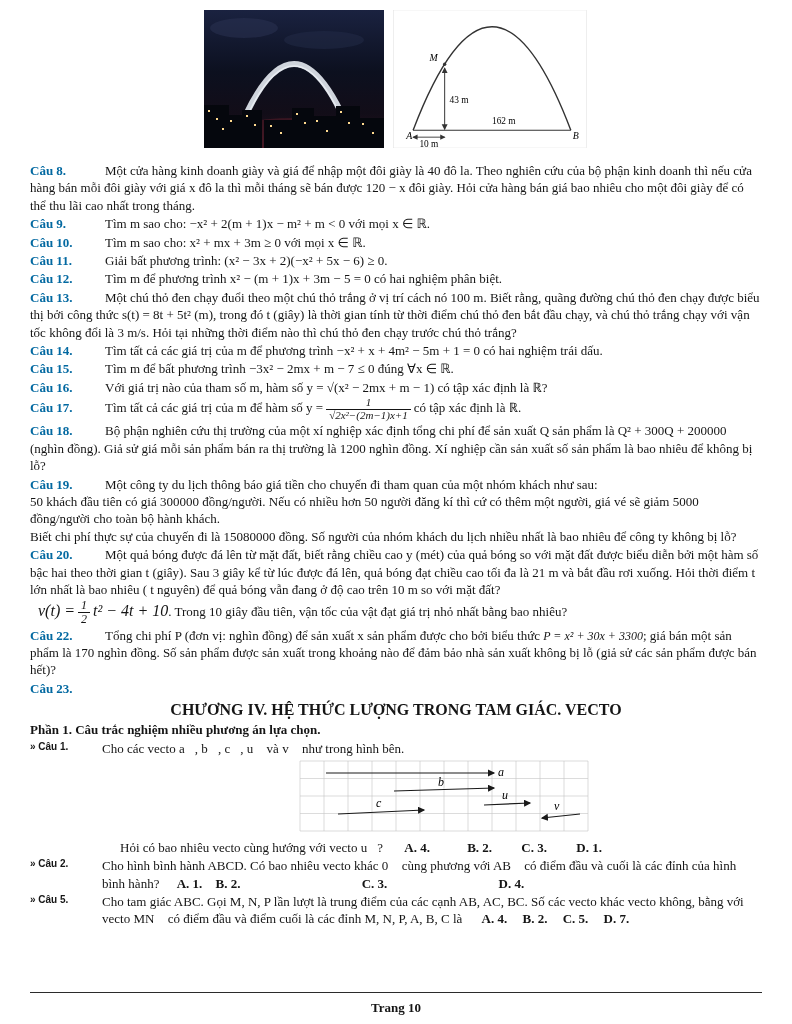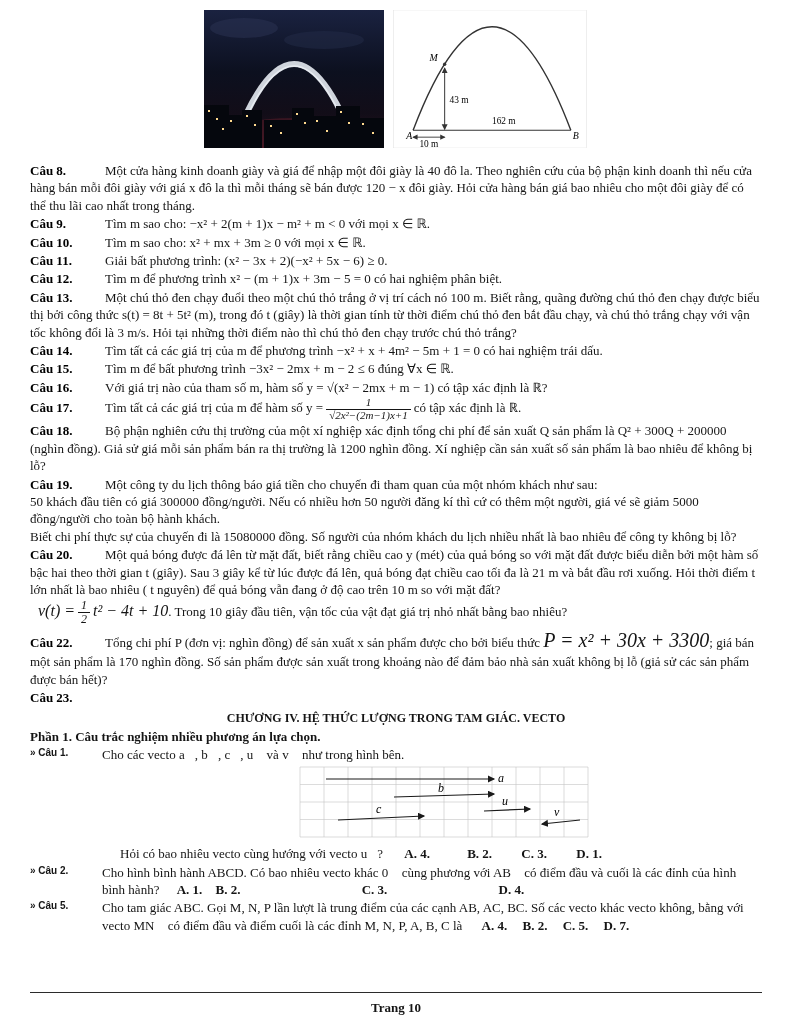--- a/index.html
+++ b/index.html
@@ -11,30 +11,30 @@
   }
   .page { position:relative; width:792px; height:1024px; padding:10px 30px 0 30px; overflow:hidden; background:#fff; }
 
   
   .figures { display:flex; justify-content:center; gap:8px; margin-bottom:14px; }
   .fig { flex:0 0 auto; }
   .fig svg { display:block; }
 
   
   .content p { line-height:1.34; margin:0 0 1px 0; }
-  .qlabel { color:#000000; font-weight:bold; display:inline-block; width:75px; }
+  .qlabel { color:#0369a1; font-weight:bold; display:inline-block; width:75px; }
   .qtext { white-space:pre-line; }
   .frac { display:inline-block; vertical-align:middle; text-align:center; line-height:1.05; font-size:11px; font-style:italic; margin:0 3px; }
   .frac .num { display:block; border-bottom:1px solid #151515; padding:0 3px; }
   .frac .den { display:block; padding:0 3px; }
   .formula { font-size:16px; font-style:italic;margin-top:8px; }
   .formula .frac { font-size:12px; }
-  .mathlg { font-size:20px; font-style:italic; }
-
-  .chapter-title { text-align:center; font-weight:bold; font-size:12px; margin:4px 0 2px 0; }
+  .mathlg { font-size:12px; font-style:italic; }
+
+  .chapter-title { text-align:center; font-weight:bold; font-size:16px; margin:4px 0 2px 0; }
   .part-title { font-weight:bold; margin:0 0 1px 0; line-height:1.34;font-family:Liberation Serif, serif; }
 
   .qb { position:relative; padding-left:72px; line-height:1.34; margin:0 0 1px 0; }
   .qb .blabel { position:absolute; left:0; top:0; font-weight:bold; font-family:"Liberation Sans", sans-serif; font-size:10px; }
   .opt { font-weight:bold; }
   .opt.m1 { margin-left:16px; } .opt.m2 { margin-left:12px; }
   .opt.g1 { margin-left:18px; } .opt.g2 { margin-left:34px; } .opt.g3 { margin-left:26px; }
   .opt.w1 { margin-left:14px; } .opt.w2 { margin-left:10px; } .opt.w3 { margin-left:118px; } .opt.w4 { margin-left:108px; }
 
   .vector-fig { margin:3px 0 3px 268px; }
@@ -120,21 +120,21 @@
 
   <div class="content">
 
     <p><span class="qlabel">Câu 8.</span><span class="qtext">Một cửa hàng kinh doanh giày và giá để nhập một đôi giày là 40 đô la. Theo nghiên cứu của bộ phận kinh doanh thì nếu cửa hàng bán mỗi đôi giày với giá x đô la thì mỗi tháng sẽ bán được 120 − x đôi giày. Hỏi cửa hàng bán giá bao nhiêu cho một đôi giày để có thể thu lãi cao nhất trong tháng.</span></p>
     <p><span class="qlabel">Câu 9.</span><span class="qtext">Tìm m sao cho: −x² + 2(m + 1)x − m² + m &lt; 0 với mọi x ∈ ℝ.</span></p>
     <p><span class="qlabel">Câu 10.</span><span class="qtext">Tìm m sao cho: x² + mx + 3m ≥ 0 với mọi x ∈ ℝ.</span></p>
     <p><span class="qlabel">Câu 11.</span><span class="qtext">Giải bất phương trình: (x² − 3x + 2)(−x² + 5x − 6) ≥ 0.</span></p>
     <p><span class="qlabel">Câu 12.</span><span class="qtext">Tìm m để phương trình x² − (m + 1)x + 3m − 5 = 0 có hai nghiệm phân biệt.</span></p>
     <p><span class="qlabel">Câu 13.</span><span class="qtext">Một chú thỏ đen chạy đuổi theo một chú thỏ trắng ở vị trí cách nó 100 m. Biết rằng, quãng đường chú thỏ đen chạy được biểu thị bởi công thức s(t) = 8t + 5t² (m), trong đó t (giây) là thời gian tính từ thời điểm chú thỏ đen bắt đầu chạy, và chú thỏ trắng chạy với vận tốc không đổi là 3 m/s. Hỏi tại những thời điểm nào thì chú thỏ đen chạy trước chú thỏ trắng?</span></p>
     <p><span class="qlabel">Câu 14.</span><span class="qtext">Tìm tất cả các giá trị của m để phương trình −x² + x + 4m² − 5m + 1 = 0 có hai nghiệm trái dấu.</span></p>
-    <p><span class="qlabel">Câu 15.</span><span class="qtext">Tìm m để bất phương trình −3x² − 2mx + m − 2 ≤ 6 đúng ∀x ∈ ℝ.</span></p>
+    <p><span class="qlabel">Câu 15.</span><span class="qtext">Tìm m để bất phương trình −3x² − 2mx + m − 7 ≤ 0 đúng ∀x ∈ ℝ.</span></p>
     <p><span class="qlabel">Câu 16.</span><span class="qtext">Với giá trị nào của tham số m, hàm số y = √(x² − 2mx + m − 1) có tập xác định là ℝ?</span></p>
 
     <p><span class="qlabel">Câu 17.</span><span class="qtext">Tìm tất cả các giá trị của m để hàm số y =</span><span class="frac"><span class="num">1</span><span class="den">√2x²−(2m−1)x+1</span></span><span class="qtext">có tập xác định là ℝ.</span></p>
 
     <p><span class="qlabel">Câu 18.</span><span class="qtext">Bộ phận nghiên cứu thị trường của một xí nghiệp xác định tổng chi phí để sản xuất Q sản phẩm là Q² + 300Q + 200000 (nghìn đồng). Giả sử giá mỗi sản phẩm bán ra thị trường là 1200 nghìn đồng. Xí nghiệp cần sản xuất số sản phẩm là bao nhiêu để không bị lỗ?</span></p>
     <p><span class="qlabel">Câu 19.</span><span class="qtext">Một công ty du lịch thông báo giá tiền cho chuyến đi tham quan của một nhóm khách như sau:
 50 khách đầu tiên có giá 300000 đồng/người. Nếu có nhiều hơn 50 người đăng kí thì cứ có thêm một người, giá vé sẽ giảm 5000 đồng/người cho toàn bộ hành khách.
 Biết chi phí thực sự của chuyến đi là 15080000 đồng. Số người của nhóm khách du lịch nhiều nhất là bao nhiêu để công ty không bị lỗ?</span></p>
     <p><span class="qlabel">Câu 20.</span><span class="qtext">Một quả bóng được đá lên từ mặt đất, biết rằng chiều cao y (mét) của quả bóng so với mặt đất được biểu diễn bởi một hàm số bậc hai theo thời gian t (giây). Sau 3 giây kể từ lúc được đá lên, quả bóng đạt chiều cao tối đa là 21 m và bắt đầu rơi xuống. Hỏi thời điểm t lớn nhất là bao nhiêu ( t nguyên) để quả bóng vẫn đang ở độ cao trên 10 m so với mặt đất?</span></p>
 

